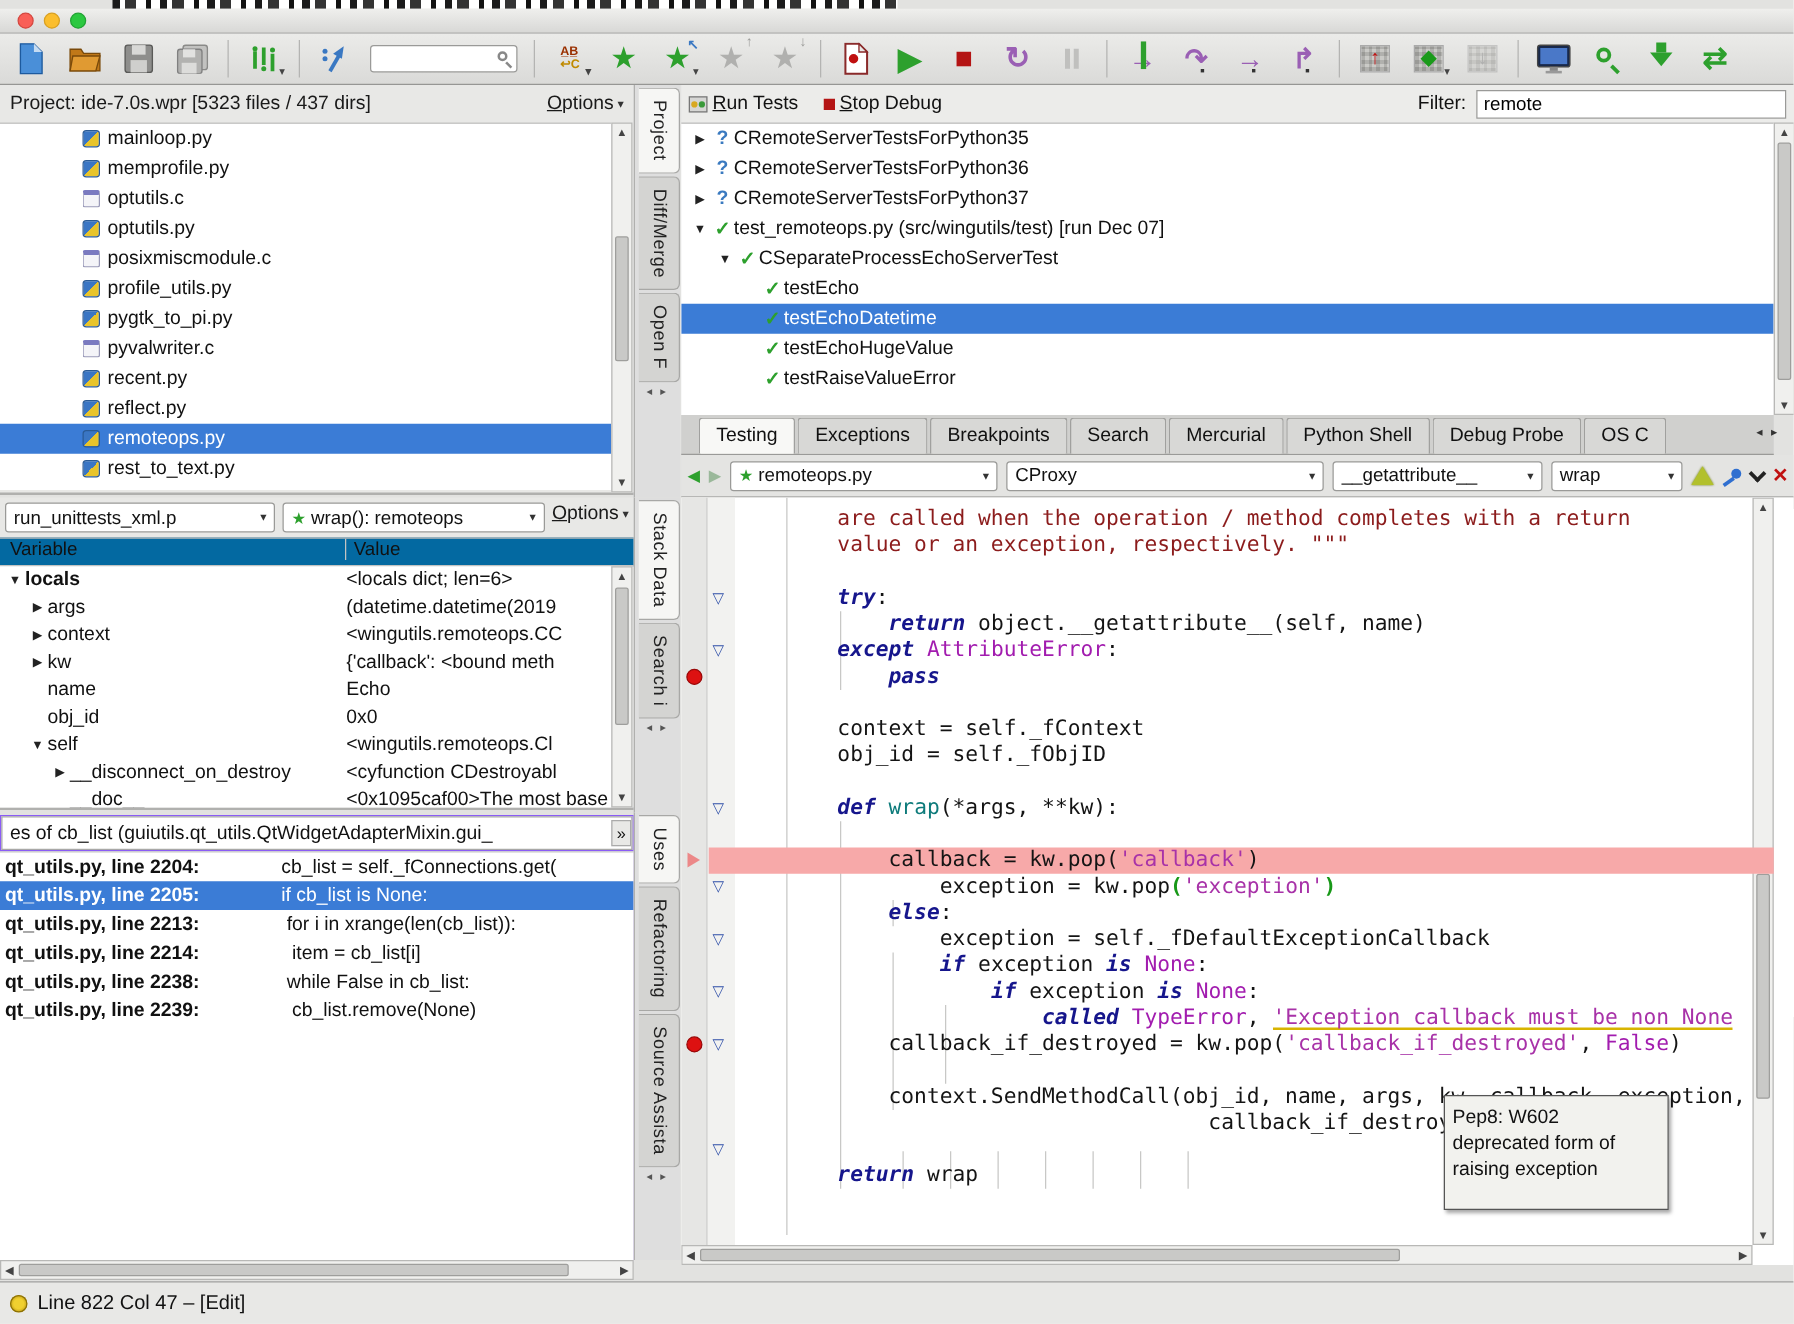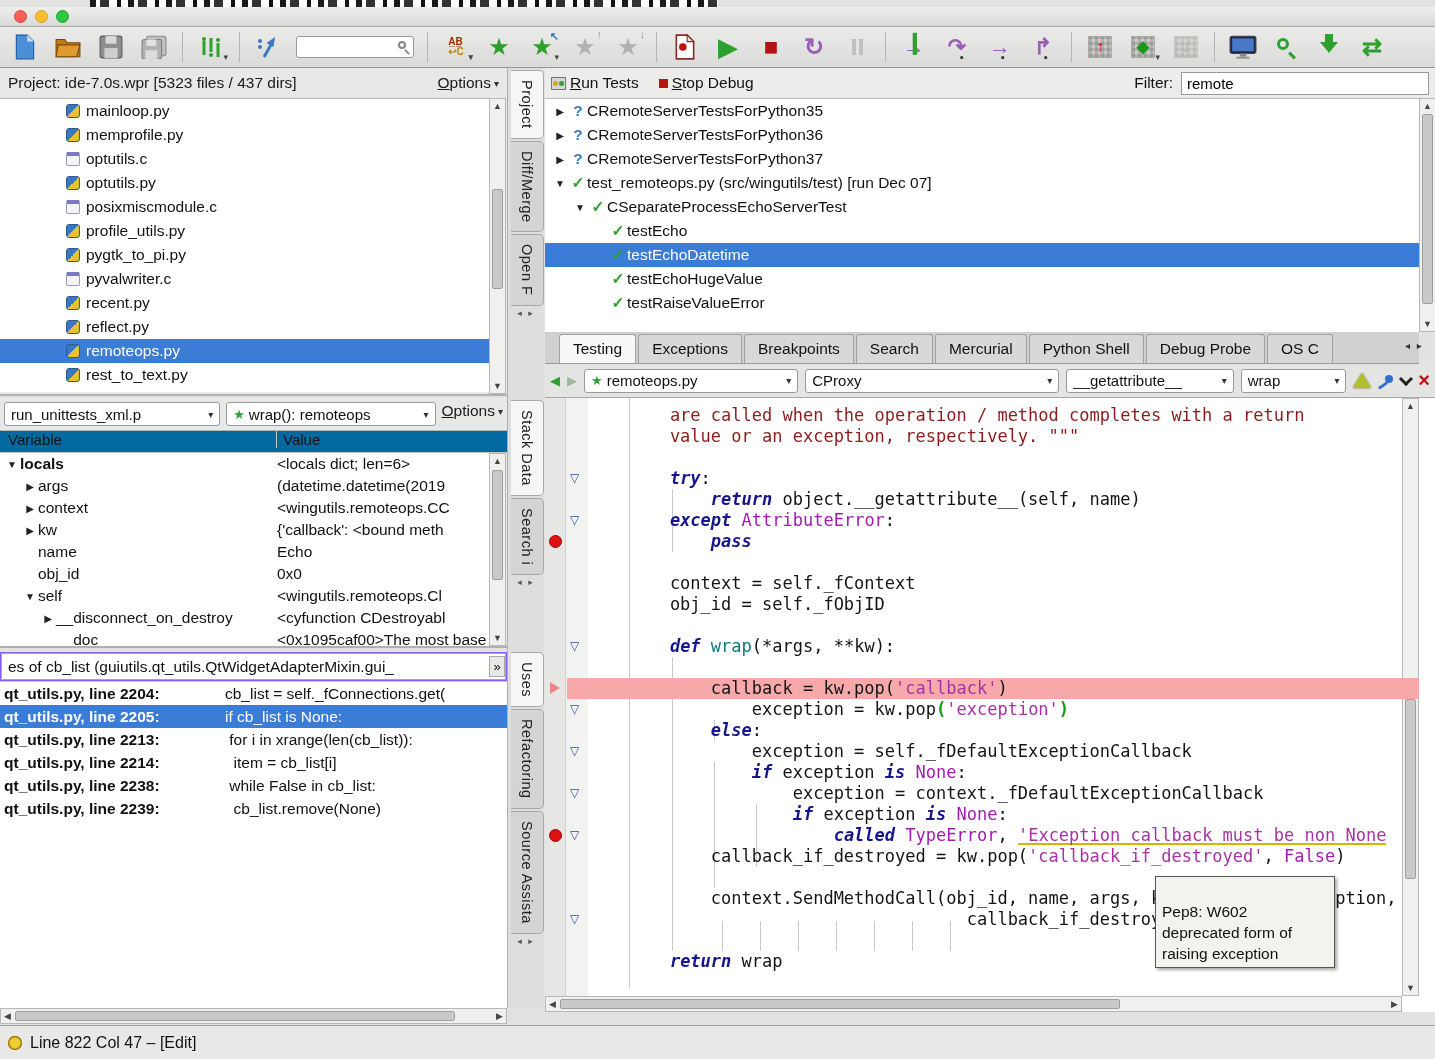--- a/index.html
+++ b/index.html
@@ -131,21 +131,21 @@
 .cl{height:21px;font-family:"DejaVu Sans Mono",monospace;font-size:17px;line-height:21px;white-space:pre}
 .guide{position:absolute;width:1px;background:#c8c8c6;z-index:0}
 .tok-k{color:#16168c;font-weight:bold;font-style:italic}
 .tok-b{color:#a21caf}
 .tok-s{color:#a832a8}
 .tok-d{color:#8c1c1c}
 .tok-f{color:#0e7b7b}
 .tok-m{color:#189818;font-weight:bold}
 .tok-su{color:#a832a8;box-shadow:0 -2px 0 #d8b400 inset}
 .tok-p{color:#141414}
-#tooltip{position:absolute;left:610px;top:478px;width:180px;height:92px;background:#f2f2ee;border:1px solid #555;box-shadow:2px 2px 3px rgba(0,0,0,.35);z-index:10;font-size:15.5px;padding:24px 6px;line-height:21px}
+#tooltip{position:absolute;left:610px;top:478px;width:180px;height:92px;background:#f2f2ee;border:1px solid #555;box-shadow:2px 2px 3px rgba(0,0,0,.35);z-index:10;font-size:15.5px;padding:6px 6px;line-height:21px}
 
 #statusbar{left:0;top:1025px;width:1435px;height:34px;background:#e8e8e6;border-top:1px solid #a0a09e;display:flex;align-items:center;font-size:16px;gap:8px;padding-left:8px}
 .bugicon{width:14px;height:14px;border-radius:50%;background:radial-gradient(circle,#f0d030 40%,#c09a10 75%);box-shadow:0 0 0 1px #8a7008 inset}
 </style>
 </head>
 <body>
 
 <div id="app">
 
   <div id="clipstrip" class="abs"></div>
@@ -618,21 +618,20 @@
           <div class="cl"><span class="tok-p">        context = self._fContext</span></div>
           <div class="cl"><span class="tok-p">        obj_id = self._fObjID</span></div>
           <div class="cl"></div>
           <div class="cl"><span class="tok-p">        </span><span class="tok-k">def</span><span class="tok-p"> </span><span class="tok-f">wrap</span><span class="tok-p">(*args, **kw):</span></div>
           <div class="cl"></div>
           <div class="cl"><span class="tok-p">            callback = kw.pop(</span><span class="tok-s">'callback'</span><span class="tok-p">)</span></div>
           <div class="cl"><span class="tok-p">                exception = kw.pop</span><span class="tok-m">(</span><span class="tok-s">'exception'</span><span class="tok-m">)</span></div>
           <div class="cl"><span class="tok-p">            </span><span class="tok-k">else</span><span class="tok-p">:</span></div>
           <div class="cl"><span class="tok-p">                exception = self._fDefaultExceptionCallback</span></div>
           <div class="cl"><span class="tok-p">                </span><span class="tok-k">if</span><span class="tok-p"> exception </span><span class="tok-k">is</span><span class="tok-p"> </span><span class="tok-b">None</span><span class="tok-p">:</span></div>
-          <div class="cl"><span class="tok-p">                    exception = context._fDefaultExceptionCallback</span></div>
           <div class="cl"><span class="tok-p">                    </span><span class="tok-k">if</span><span class="tok-p"> exception </span><span class="tok-k">is</span><span class="tok-p"> </span><span class="tok-b">None</span><span class="tok-p">:</span></div>
           <div class="cl"><span class="tok-p">                        </span><span class="tok-k">called</span><span class="tok-p"> </span><span class="tok-b">TypeError</span><span class="tok-p">, </span><span class="tok-su">'Exception callback must be non None</span></div>
           <div class="cl"><span class="tok-p">            callback_if_destroyed = kw.pop(</span><span class="tok-s">'callback_if_destroyed'</span><span class="tok-p">, </span><span class="tok-b">False</span><span class="tok-p">)</span></div>
           <div class="cl"></div>
           <div class="cl"><span class="tok-p">            context.SendMethodCall(obj_id, name, args, kw, callback, exception,</span></div>
           <div class="cl"><span class="tok-p">                                     callback_if_destroyed)</span></div>
           <div class="cl"></div>
           <div class="cl"><span class="tok-p">        </span><span class="tok-k">return</span><span class="tok-p"> wrap</span></div>
         </div>
     </div>

